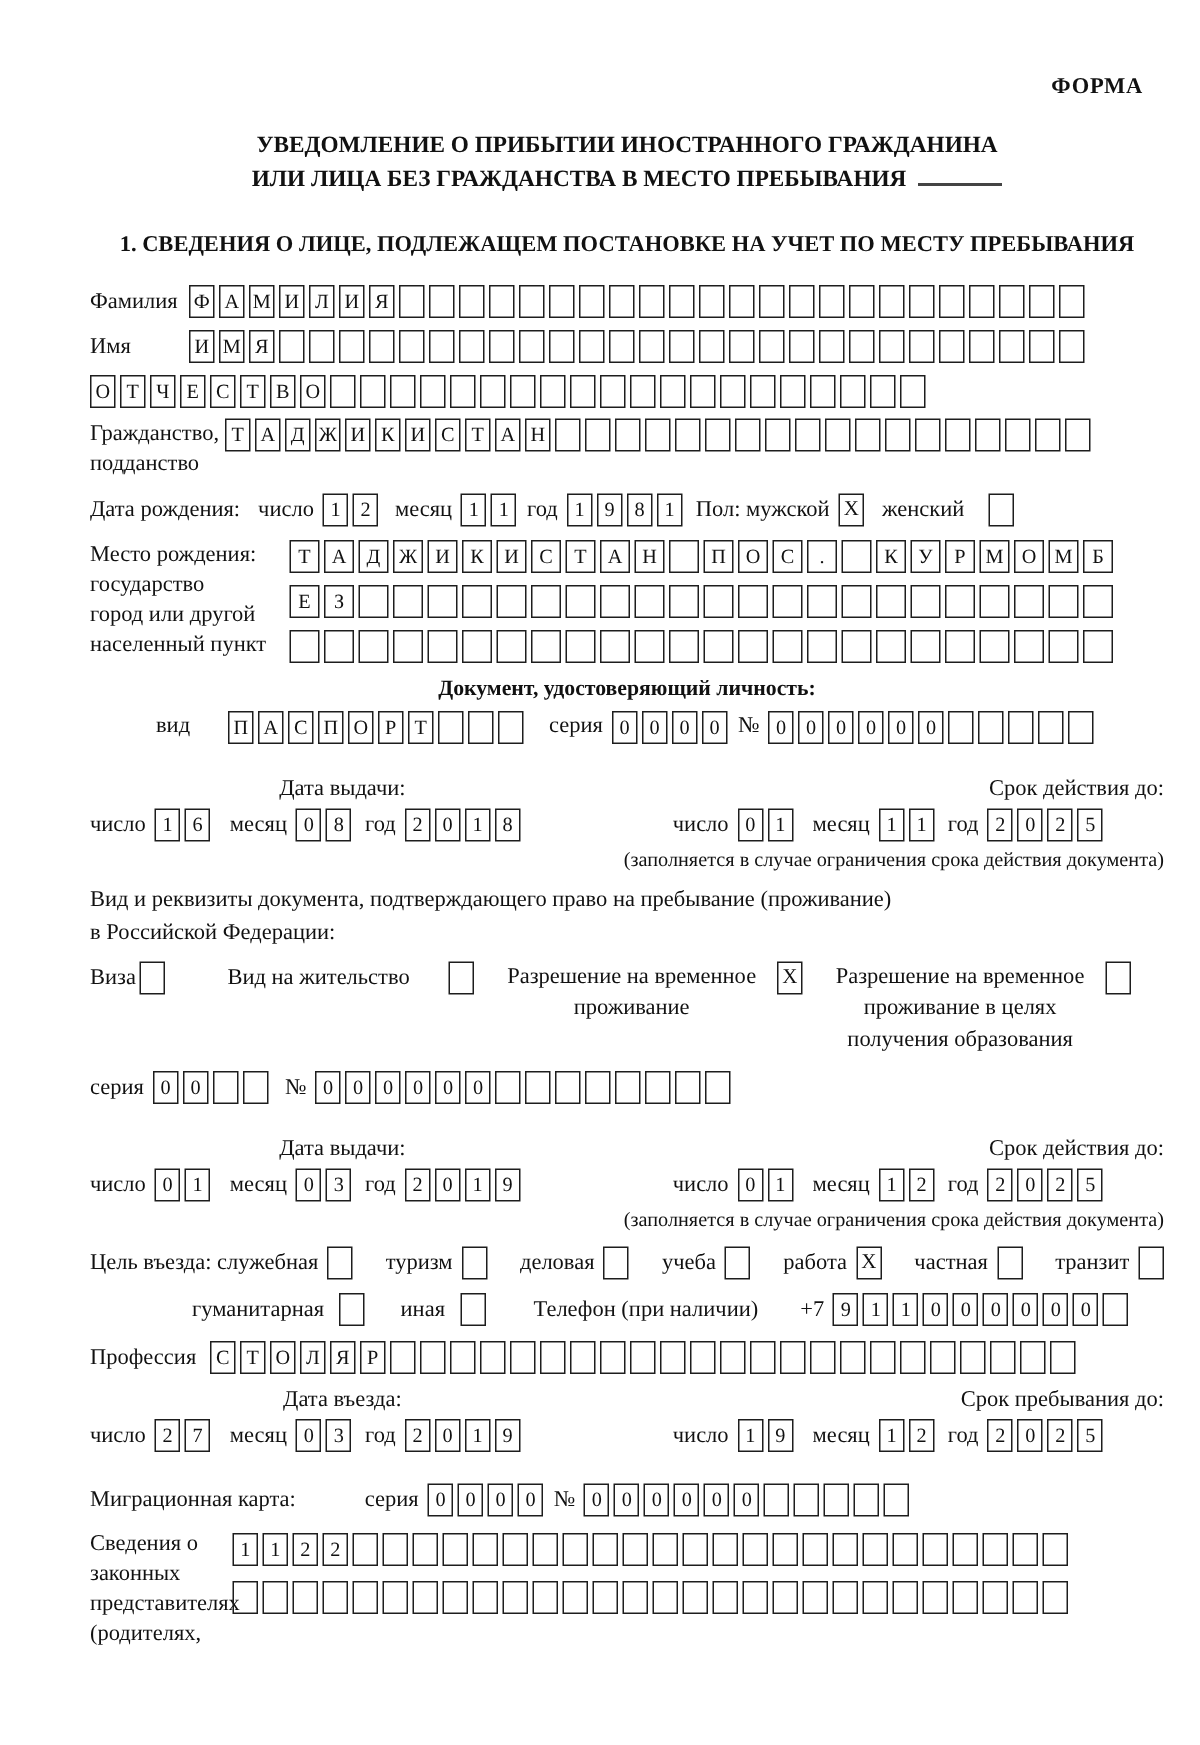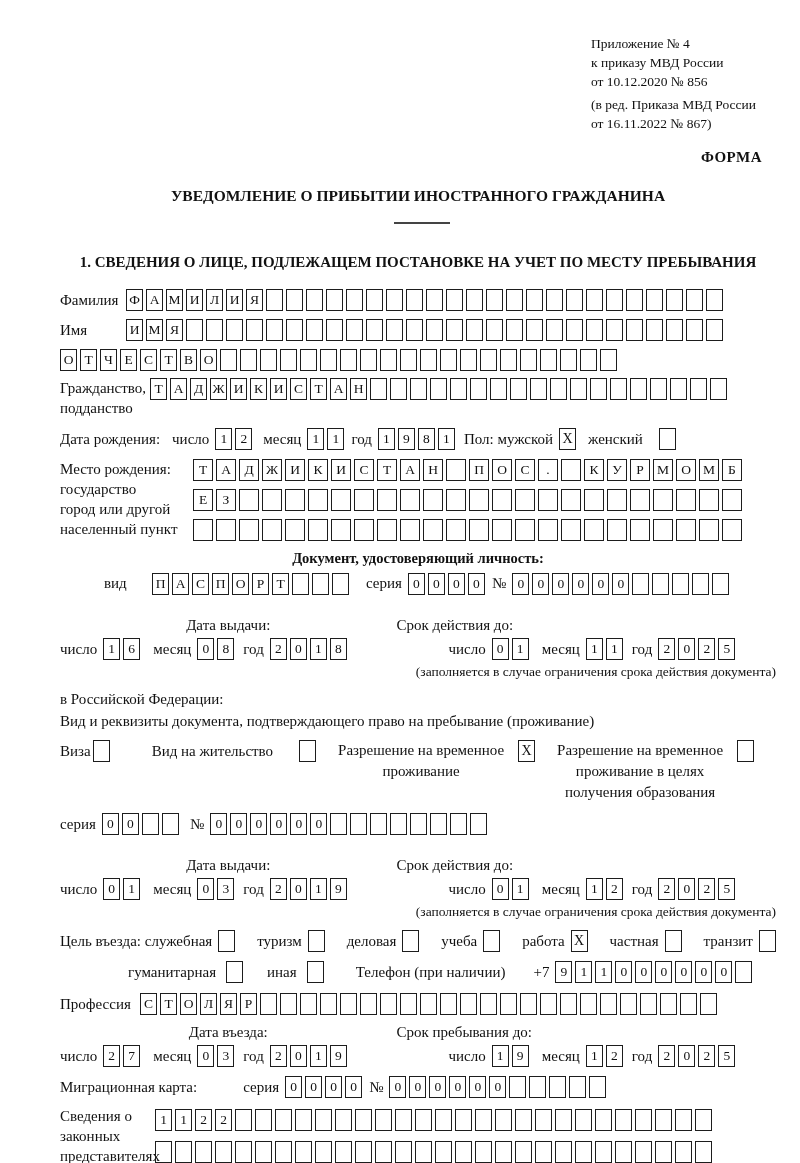--- a/index.html
+++ b/index.html
@@ -28,51 +28,44 @@
   .subrows>.cells{margin-bottom:8px;}
   .subrows>.cells:last-child{margin-bottom:0;}
   
   .cb{display:inline-flex;box-sizing:content-box;width:15px;height:20px;border:1.7px solid #1d1d1d;
       align-items:center;justify-content:center;font-size:14px;flex:0 0 auto;}
   
   .inline-grp{display:flex;align-items:center;}
   .doc-head{margin-top:9px;text-align:center;font-weight:bold;font-size:14.5px;}
   .dates-heads{display:flex;margin-top:22px;}
   .dates-heads .dh-l{width:47%;text-align:center;}
-  .dates-heads .dh-r{width:53%;text-align:left;}
+  .dates-heads .dh-r{width:53%;text-align:right;}
   .dates-row{display:flex;margin-top:4px;align-items:center;}
   .dates-row .dg-l{width:47%;display:flex;align-items:center;}
   .dates-row .dg-r{width:53%;display:flex;align-items:center;padding-left:52px;box-sizing:border-box;}
   .dlabel{margin-right:6px;}
   .note-right{text-align:right;font-size:13.5px;margin-top:4px;}
   .purpose-row{display:flex;align-items:center;margin-top:10px;justify-content:space-between;}
   .purpose-row .opt{display:flex;align-items:center;}
   .purpose-row .opt .cb{margin-left:6px;}
   .purpose2-row{display:flex;align-items:center;margin-top:9px;padding-left:68px;}
   .visa-row{display:flex;align-items:flex-start;margin-top:8px;}
   .visa-row .vlab{line-height:22px;text-align:right;}
   .visa-row .center-lab{text-align:center;line-height:21px;}
 </style>
 </head>
 <body>
 
 <div class="page">
 
-  <div class="hdr-block">
-    <div>Приложение № 4</div>
-    <div>к приказу МВД России</div>
-    <div>от 10.12.2020 № 856</div>
-    <div class="amend">(в ред. Приказа МВД России</div>
-    <div>от 16.11.2022 № 867)</div>
-  </div>
   <div class="forma">ФОРМА</div>
 
   <div class="title">
     <div>УВЕДОМЛЕНИЕ О ПРИБЫТИИ ИНОСТРАННОГО ГРАЖДАНИНА</div>
-    <div><span class="blank-line"></span></div>
+    <div><span>ИЛИ ЛИЦА БЕЗ ГРАЖДАНСТВА В МЕСТО ПРЕБЫВАНИЯ</span><span class="blank-line"></span></div>
   </div>
 
   <div class="sec-head">1. СВЕДЕНИЯ О ЛИЦЕ, ПОДЛЕЖАЩЕМ ПОСТАНОВКЕ НА УЧЕТ ПО МЕСТУ ПРЕБЫВАНИЯ</div>
 
   <div class="frow" style="margin-top:18px;">
     <div class="rlabel w66">Фамилия</div>
     <div class="cells">
         <span class="cell">Ф</span>
         <span class="cell">А</span>
         <span class="cell">М</span>
@@ -405,22 +398,22 @@
           <span class="cell">2</span>
           <span class="cell">0</span>
           <span class="cell">2</span>
           <span class="cell">5</span>
         </span>
     </div>
   </div>
   <div class="note-right">(заполняется в случае ограничения срока действия документа)</div>
 
   <div style="margin-top:8px;line-height:22px;">
+    <div>Вид и реквизиты документа, подтверждающего право на пребывание (проживание)</div>
     <div>в Российской Федерации:</div>
-    <div>Вид и реквизиты документа, подтверждающего право на пребывание (проживание)</div>
   </div>
 
   <div class="visa-row">
     <span class="vlab">Виза</span>
     <span class="cb" style="margin-left:2px;"></span>
     <span class="vlab" style="margin-left:42px;">Вид на жительство</span>
     <span class="cb" style="margin-left:26px;"></span>
     <span class="center-lab" style="margin-left:22px;">
       <div>Разрешение на временное</div>
       <div>проживание</div>
@@ -635,21 +628,21 @@
       <span class="dlabel" style="margin-left:6px;">год</span>
       <span class="cells">
           <span class="cell">2</span>
           <span class="cell">0</span>
           <span class="cell">2</span>
           <span class="cell">5</span>
         </span>
     </div>
   </div>
 
-  <div class="frow" style="align-items:center;margin-top:9px;">
+  <div class="frow" style="align-items:center;margin-top:21px;">
     <span>Миграционная карта:</span>
     <span class="dlabel" style="margin-left:46px;">серия</span>
     <span class="cells">
         <span class="cell">0</span>
         <span class="cell">0</span>
         <span class="cell">0</span>
         <span class="cell">0</span>
       </span>
     <span class="dlabel" style="margin-left:4px;">№</span>
     <span class="cells">

